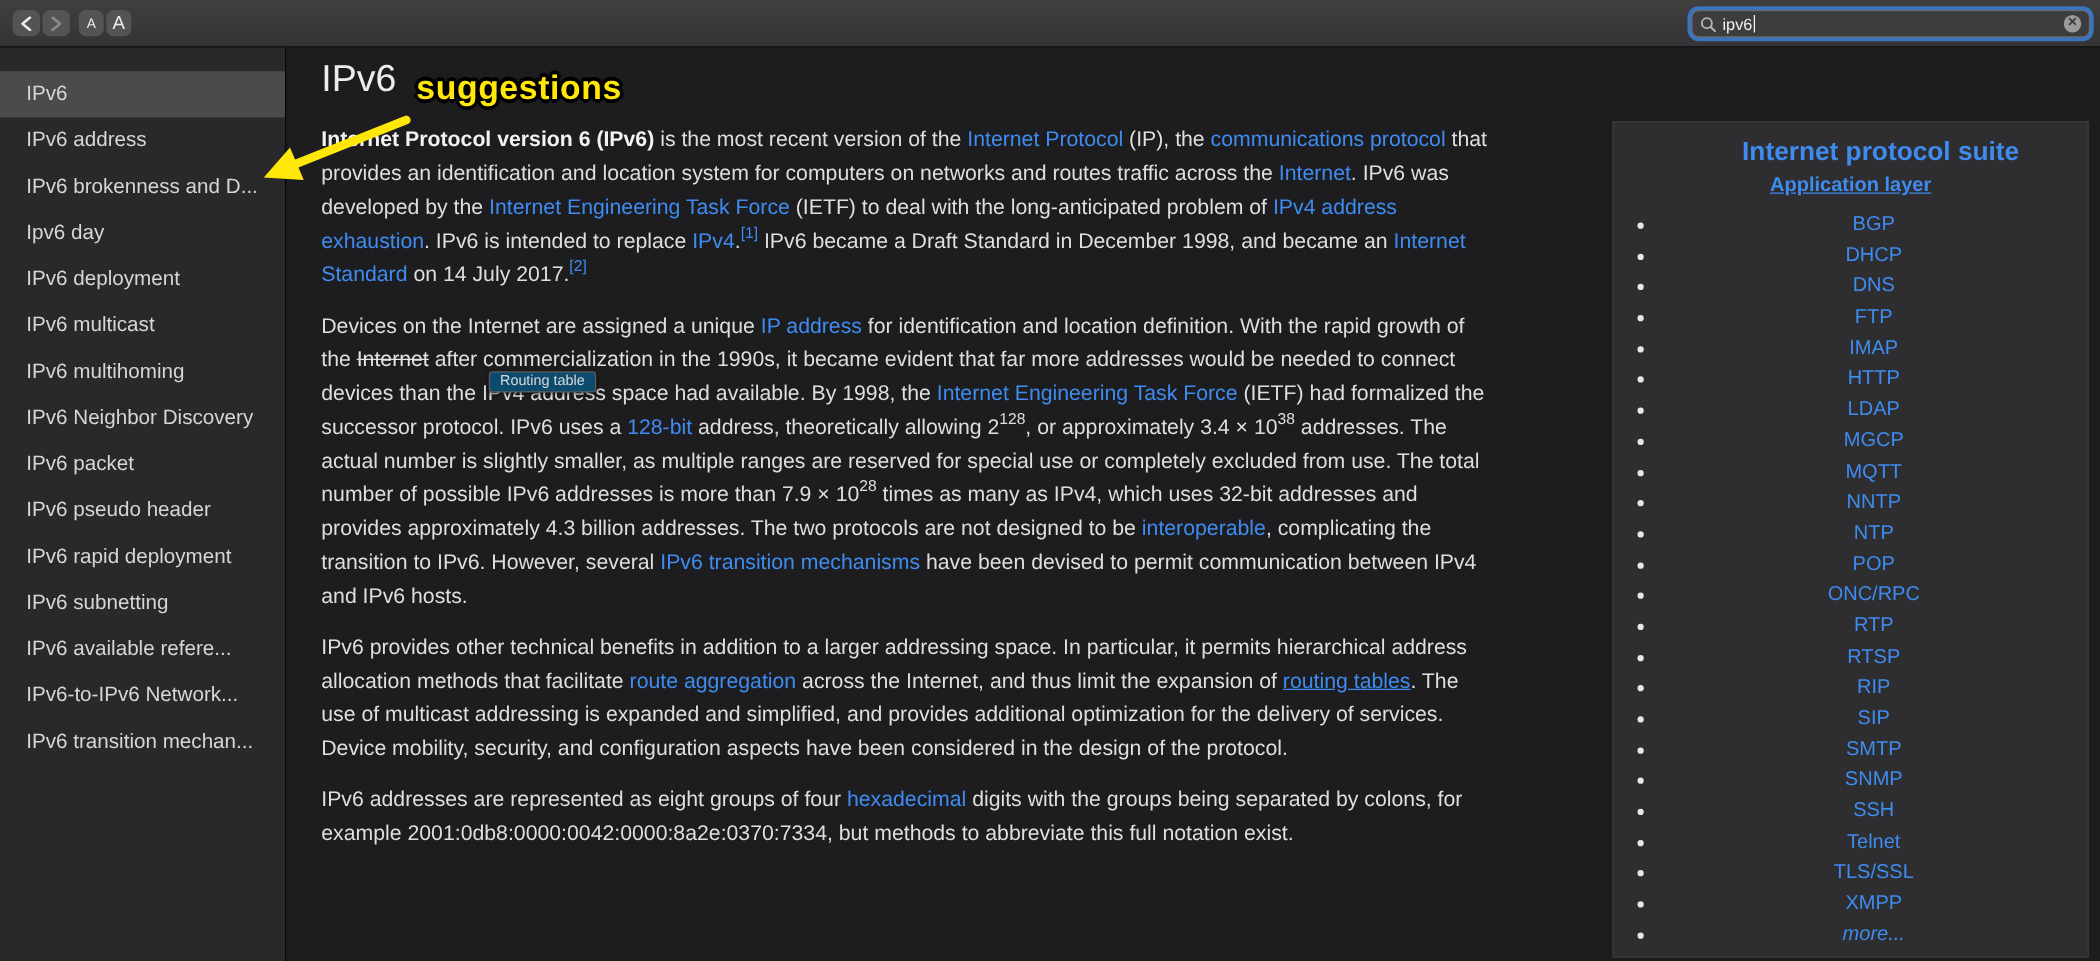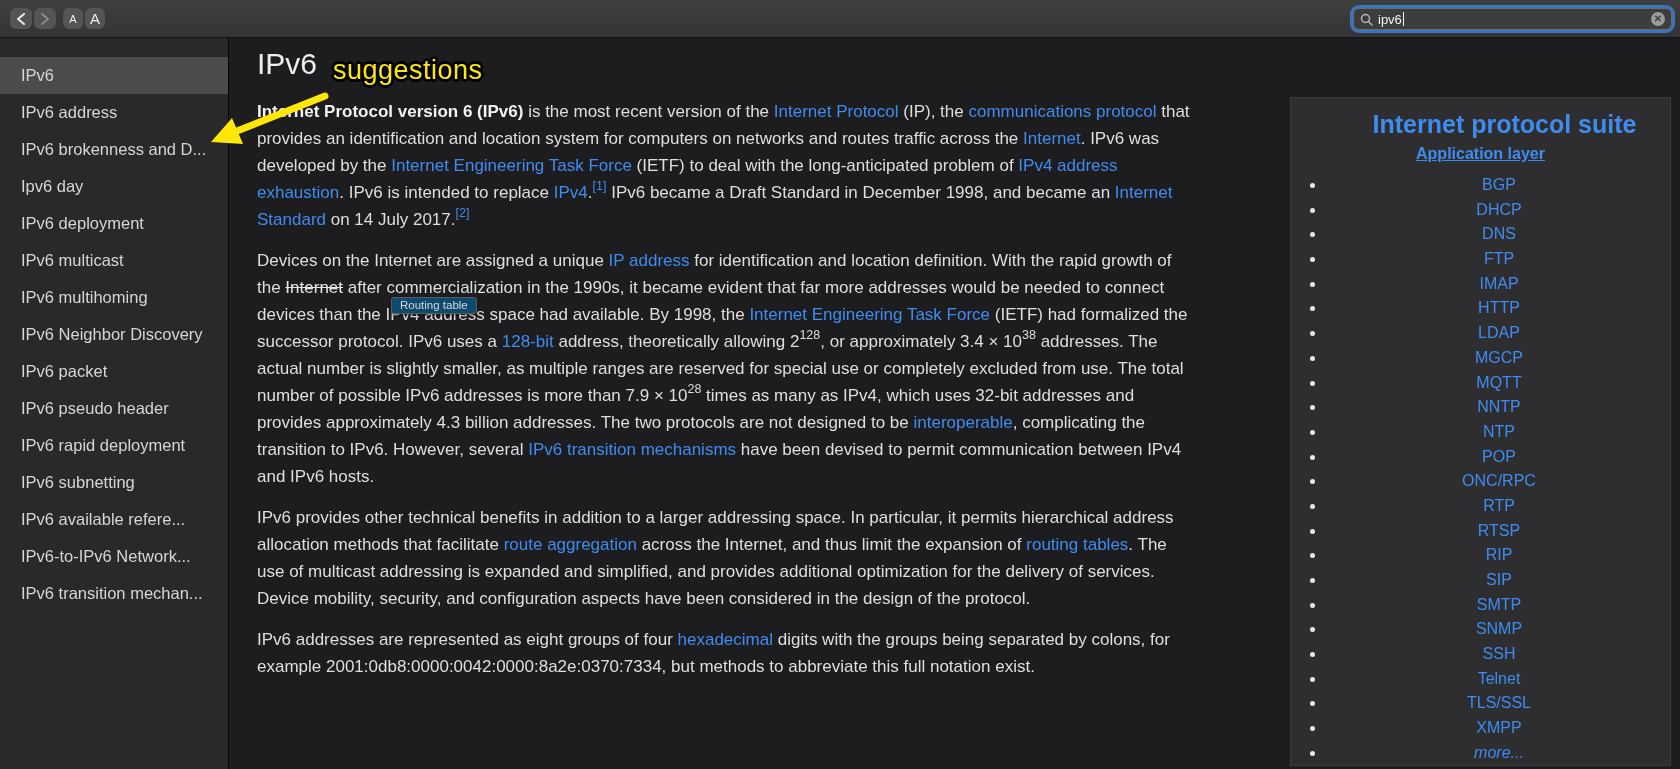--- a/index.html
+++ b/index.html
@@ -70,50 +70,50 @@
   }
   .article-title{
     font-size:30px;font-weight:400;color:#ededed;margin-bottom:17px;
   }
   .article-body{width:935px;}
   .article-body p{
     font-size:17px;line-height:27px;color:#dfdfe0;margin-bottom:14px;
   }
   .seg-bold{font-weight:700;color:#f2f2f2;}
   .seg-link{color:var(--link-blue);}
-  .underlined{text-align:right;}
+  .underlined{text-decoration:underline;text-align:right;}
   .seg-struck{color:#e4e4e4;text-decoration:line-through;}
   .seg-sup{font-size:12.5px;line-height:0;position:relative;top:-1px;}
   
   .infobox{
     position:absolute;left:1290px;top:97px;width:381px;height:669px;
     background:var(--infobox-bg);border:1px solid #3c3c3e;
   }
   .infobox-title{
-    margin-top:12px;text-align:center;font-size:25px;font-weight:700;
+    margin-top:12px;text-align:center;font-size:21px;font-weight:700;
     color:var(--link-blue);
     padding-left:48px;
   }
   .infobox-subtitle{
     margin-top:6px;text-align:center;font-size:16px;font-weight:700;
     color:var(--link-blue);
     text-decoration:underline;
   }
   .infobox-list{list-style:none;margin-top:10px;}
   .infobox-item{position:relative;height:24.7px;line-height:24.7px;text-align:center;padding-left:37px;}
   .infobox-item .bullet{
     position:absolute;left:19px;top:10px;width:5px;height:5px;border-radius:50%;
     background:#e8e8e8;
   }
   .proto-label{font-size:16px;color:var(--link-blue);}
   .infobox-item.more .proto-label{font-style:italic;}
   
   .suggestions-callout{
     position:absolute;left:333px;top:55px;z-index:60;
-    font-size:27px;font-weight:400;letter-spacing:.5px;color:var(--annotation-yellow);
+    font-size:27px;font-weight:700;letter-spacing:.5px;color:var(--annotation-yellow);
     text-shadow:-2px -2px 0 #000,2px -2px 0 #000,-2px 2px 0 #000,2px 2px 0 #000,
                 0 -3px 0 #000,0 3px 0 #000,-3px 0 0 #000,3px 0 0 #000;
   }
   .arrow-overlay{position:absolute;left:0;top:0;z-index:55;pointer-events:none;}
   .tooltip{
     position:absolute;left:391px;top:297px;z-index:40;
     background:#0c4a6e;border:1px solid #5c5c5c;border-radius:3px;
     padding:1px 8px 2px;font-size:11.5px;color:#d8d8d8;
     box-shadow:0 1px 3px rgba(0,0,0,.5);
   }

